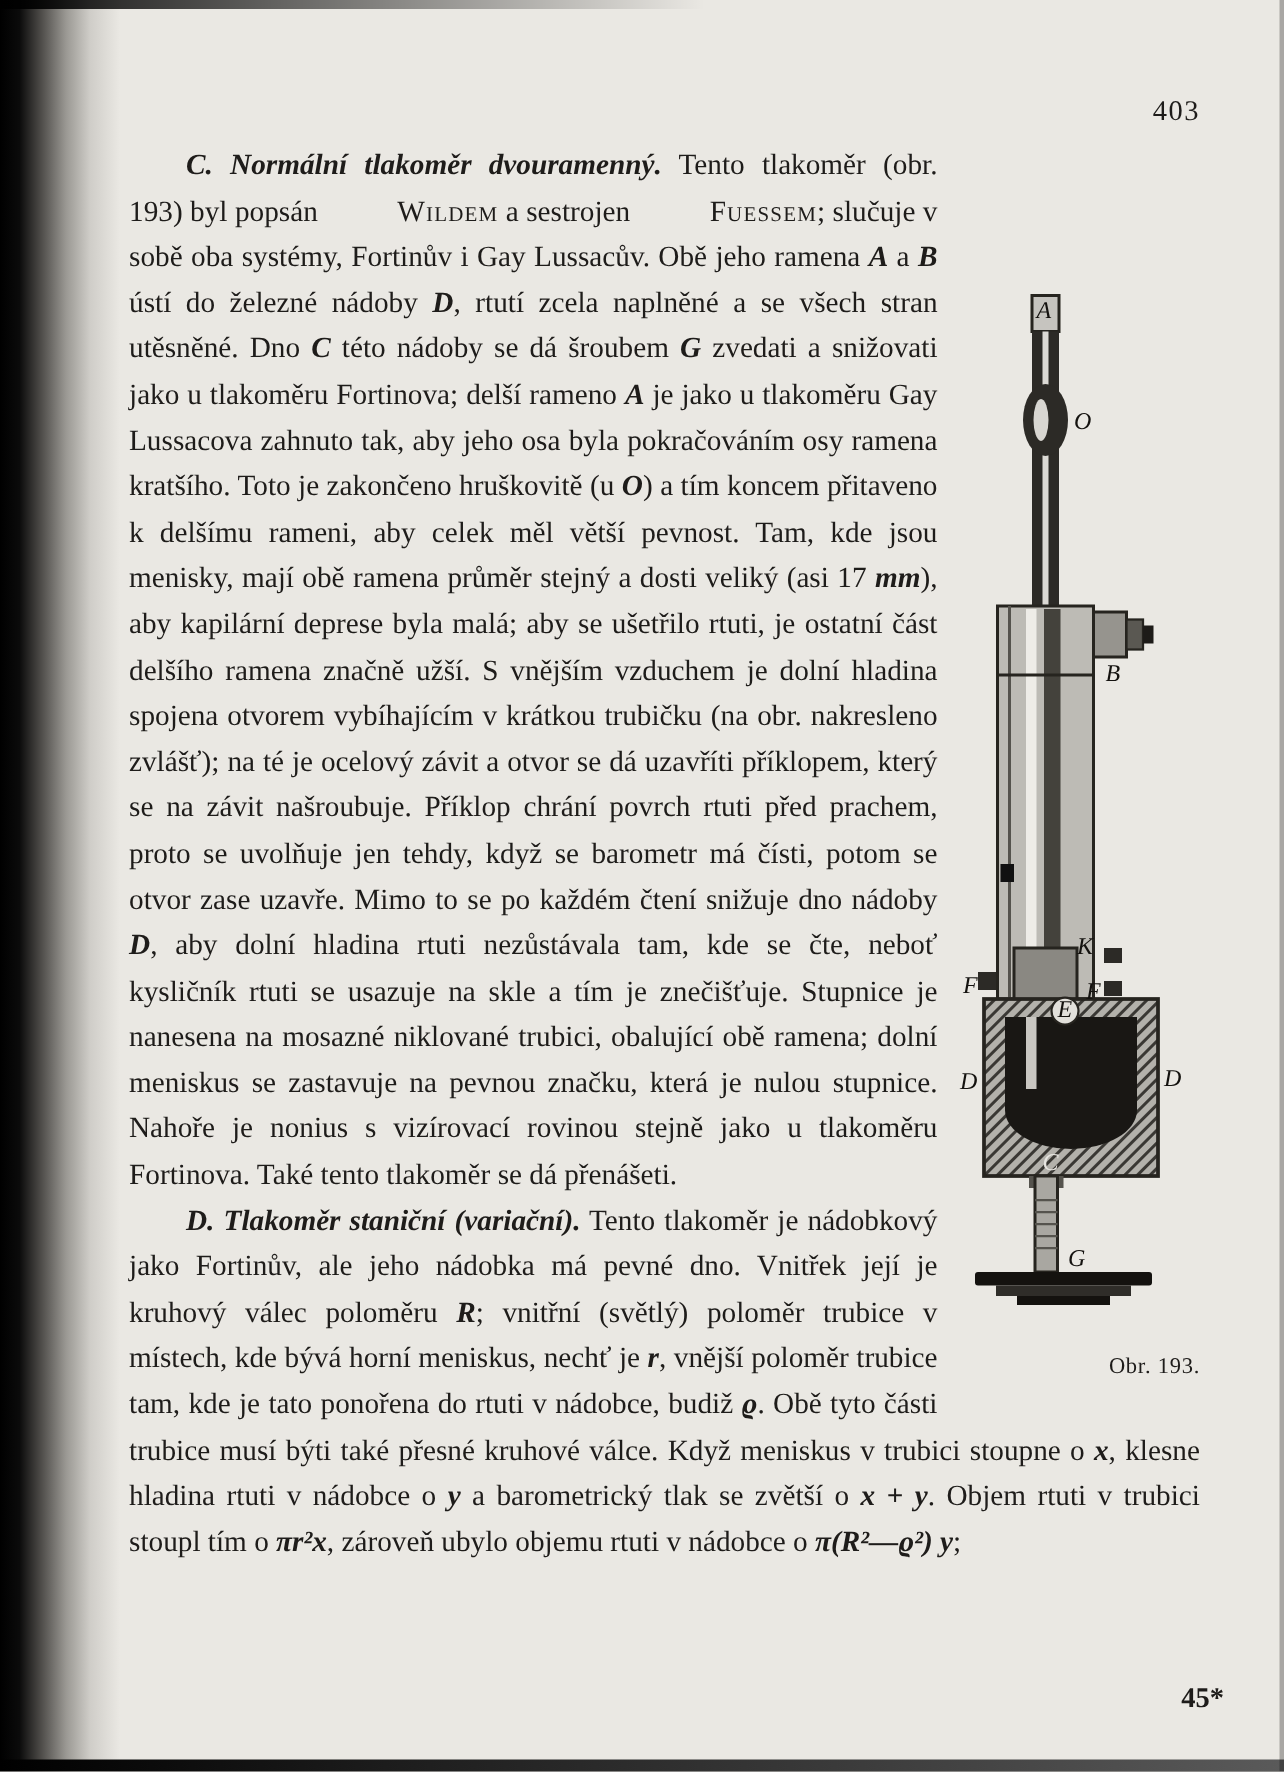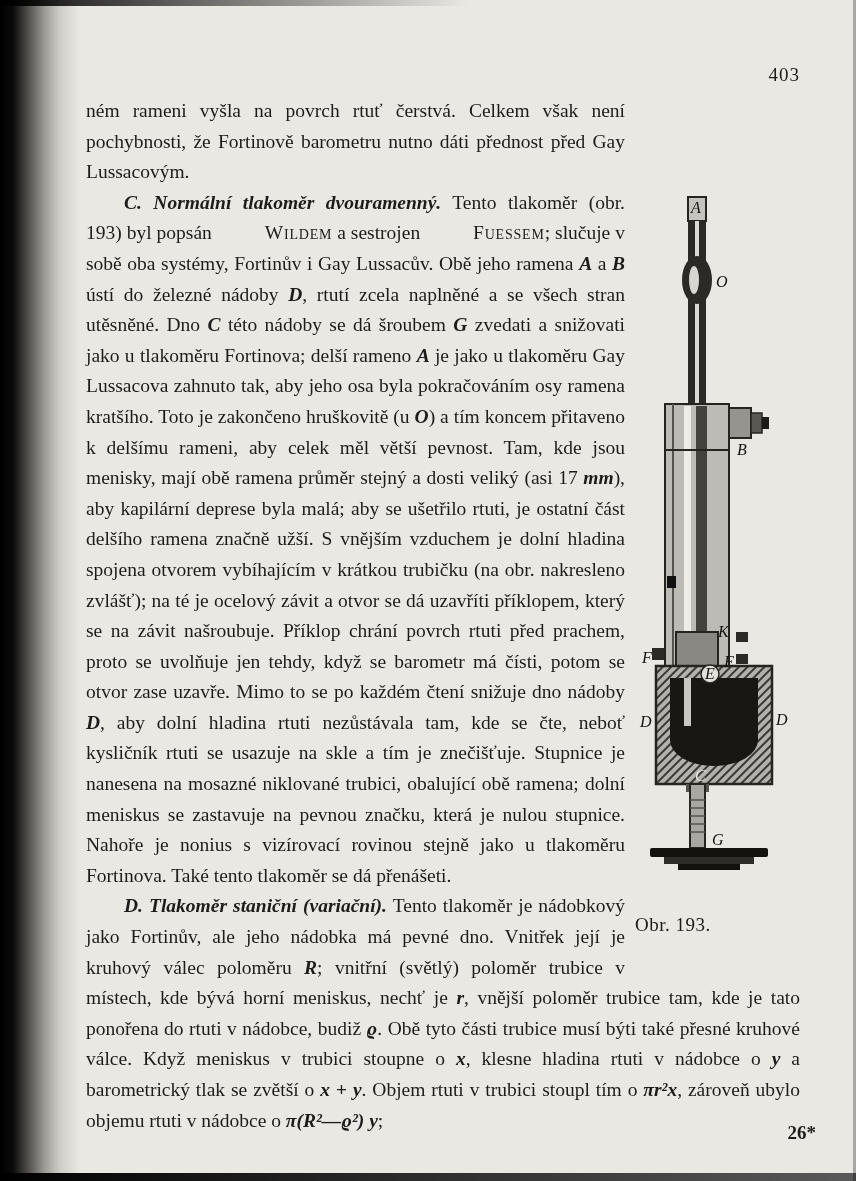--- a/index.html
+++ b/index.html
@@ -51,21 +51,21 @@
   }
   
   .figure { float:right; width:165px; margin:100px 0 24px 10px; }
   .fig-canvas { position:relative; width:155px; height:700px; margin:0 auto; }
   .fig-canvas svg { position:absolute; left:0; top:0; }
   .fig-label {
     position:absolute; font-style:italic; font-size:16px;
     color:#14120f; line-height:1;
   }
   .fig-label.light { color:#e8e6e1; }
-  .fig-caption { text-align:left; font-size:19px; margin-top:14px; letter-spacing:.5px; }
+  .fig-caption { text-align:right; font-size:15px; letter-spacing:.5px; }
 </style>
 </head>
 <body>
 
 <div class="scan">
 
   <div class="binding"></div>
   <div class="top-edge"></div>
   <div class="bottom-edge"></div>
   <div class="right-edge"></div>
@@ -131,19 +131,18 @@
         <span class="fig-label" style="left:2px; top:454px;">F</span>
         <span class="fig-label" style="left:65px; top:470px;">E</span>
         <span class="fig-label" style="left:0px; top:518px;">D</span>
         <span class="fig-label" style="left:136px; top:516px;">D</span>
         <span class="fig-label light" style="left:55px; top:572px;">C</span>
         <span class="fig-label" style="left:72px; top:636px;">G</span>
       </div>
       <div class="fig-caption">Obr. 193.</div>
     </div>
 
-    <p class="para"><span>ném rameni vyšla na povrch rtuť čerstvá. Celkem však není pochybnosti, že Fortinově barometru nutno dáti přednost před Gay Lussacovým.</span></p>
     <p class="para indent"><span class="it">C. Normální tlakoměr dvouramenný.</span><span> Tento tlakoměr (obr. 193) byl popsán </span><span class="sc">Wildem</span><span> a sestrojen </span><span class="sc">Fuessem</span><span>; slučuje v sobě oba systémy, Fortinův i Gay Lussacův. Obě jeho ramena </span><span class="it">A</span><span> a </span><span class="it">B</span><span> ústí do železné nádoby </span><span class="it">D</span><span>, rtutí zcela naplněné a se všech stran utěsněné. Dno </span><span class="it">C</span><span> této nádoby se dá šroubem </span><span class="it">G</span><span> zvedati a snižovati jako u tlakoměru Fortinova; delší rameno </span><span class="it">A</span><span> je jako u tlakoměru Gay Lussacova zahnuto tak, aby jeho osa byla pokračováním osy ramena kratšího. Toto je zakončeno hruškovitě (u </span><span class="it">O</span><span>) a tím koncem přitaveno k delšímu rameni, aby celek měl větší pevnost. Tam, kde jsou menisky, mají obě ramena průměr stejný a dosti veliký (asi 17 </span><span class="it">mm</span><span>), aby kapilární deprese byla malá; aby se ušetřilo rtuti, je ostatní část delšího ramena značně užší. S vnějším vzduchem je dolní hladina spojena otvorem vybíhajícím v krátkou trubičku (na obr. nakresleno zvlášť); na té je ocelový závit a otvor se dá uzavříti příklopem, který se na závit našroubuje. Příklop chrání povrch rtuti před prachem, proto se uvolňuje jen tehdy, když se barometr má čísti, potom se otvor zase uzavře. Mimo to se po každém čtení snižuje dno nádoby </span><span class="it">D</span><span>, aby dolní hladina rtuti nezůstávala tam, kde se čte, neboť kysličník rtuti se usazuje na skle a tím je znečišťuje. Stupnice je nanesena na mosazné niklované trubici, obalující obě ramena; dolní meniskus se zastavuje na pevnou značku, která je nulou stupnice. Nahoře je nonius s vizírovací rovinou stejně jako u tlakoměru Fortinova. Také tento tlakoměr se dá přenášeti.</span></p>
     <p class="para indent"><span class="it">D. Tlakoměr staniční (variační).</span><span> Tento tlakoměr je nádobkový jako Fortinův, ale jeho nádobka má pevné dno. Vnitřek její je kruhový válec poloměru </span><span class="it">R</span><span>; vnitřní (světlý) poloměr trubice v místech, kde bývá horní meniskus, nechť je </span><span class="it">r</span><span>, vnější poloměr trubice tam, kde je tato ponořena do rtuti v nádobce, budiž </span><span class="it">ϱ</span><span>. Obě tyto části trubice musí býti také přesné kruhové válce. Když meniskus v trubici stoupne o </span><span class="it">x</span><span>, klesne hladina rtuti v nádobce o </span><span class="it">y</span><span> a barometrický tlak se zvětší o </span><span class="it">x + y</span><span>. Objem rtuti v trubici stoupl tím o </span><span class="it">πr²x</span><span>, zároveň ubylo objemu rtuti v nádobce o </span><span class="it">π(R²—ϱ²) y</span><span>;</span></p>
   </div>
 
-  <div class="footer-mark">26*</div>
+  <div class="footer-mark">45*</div>
 </div>
 
 </body></html>

